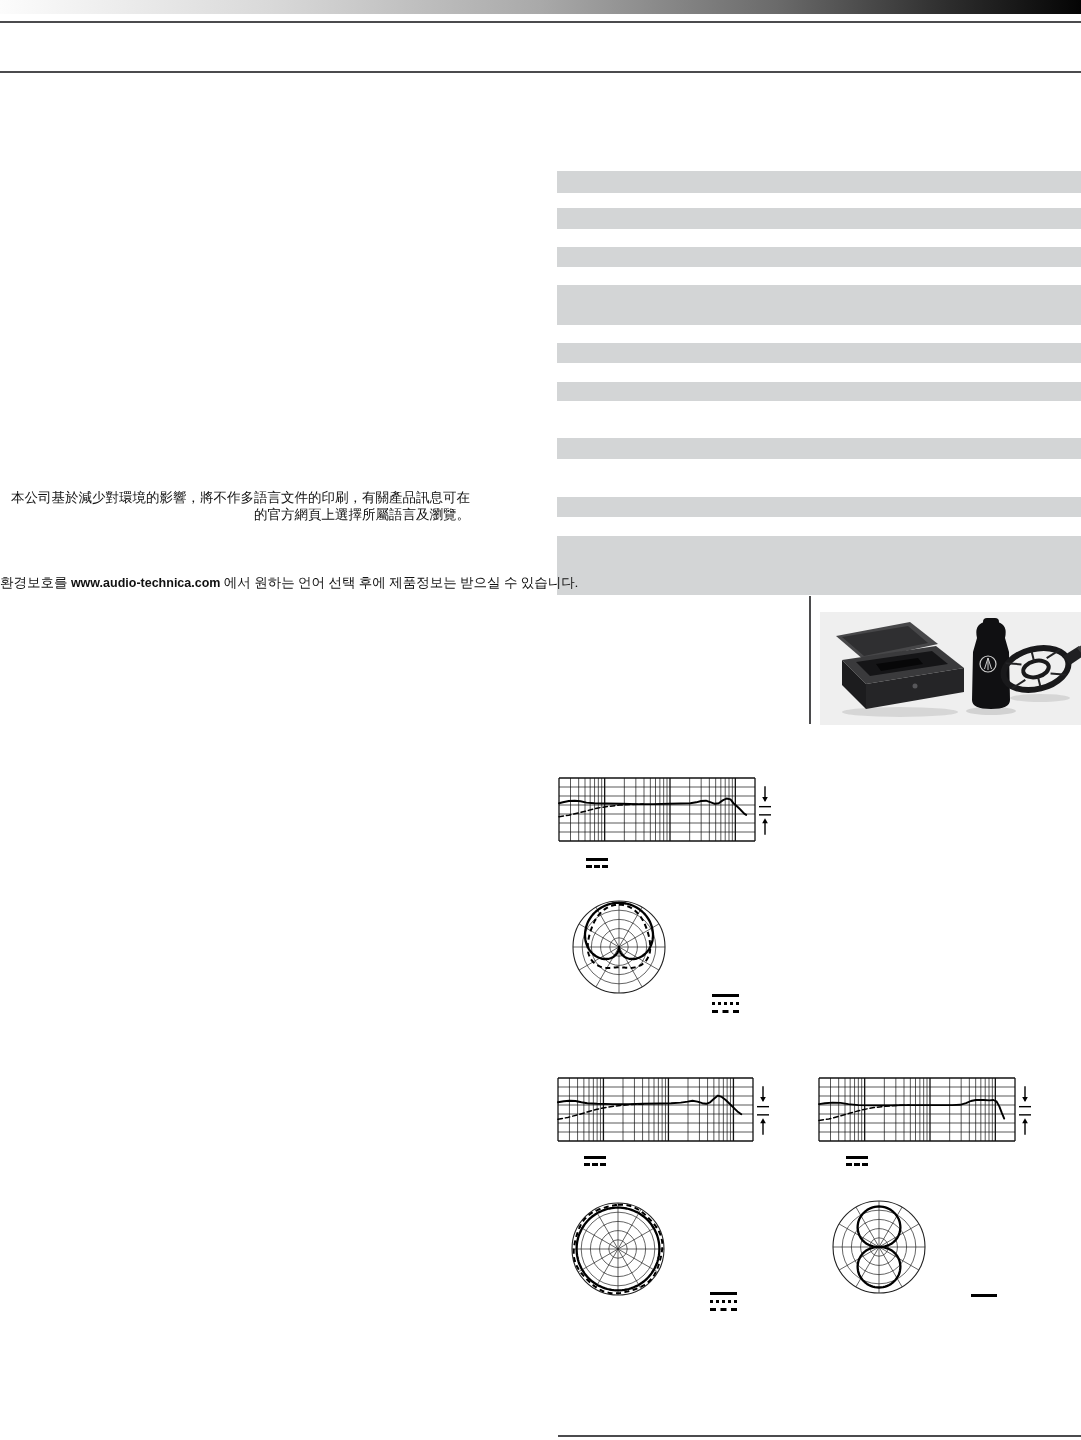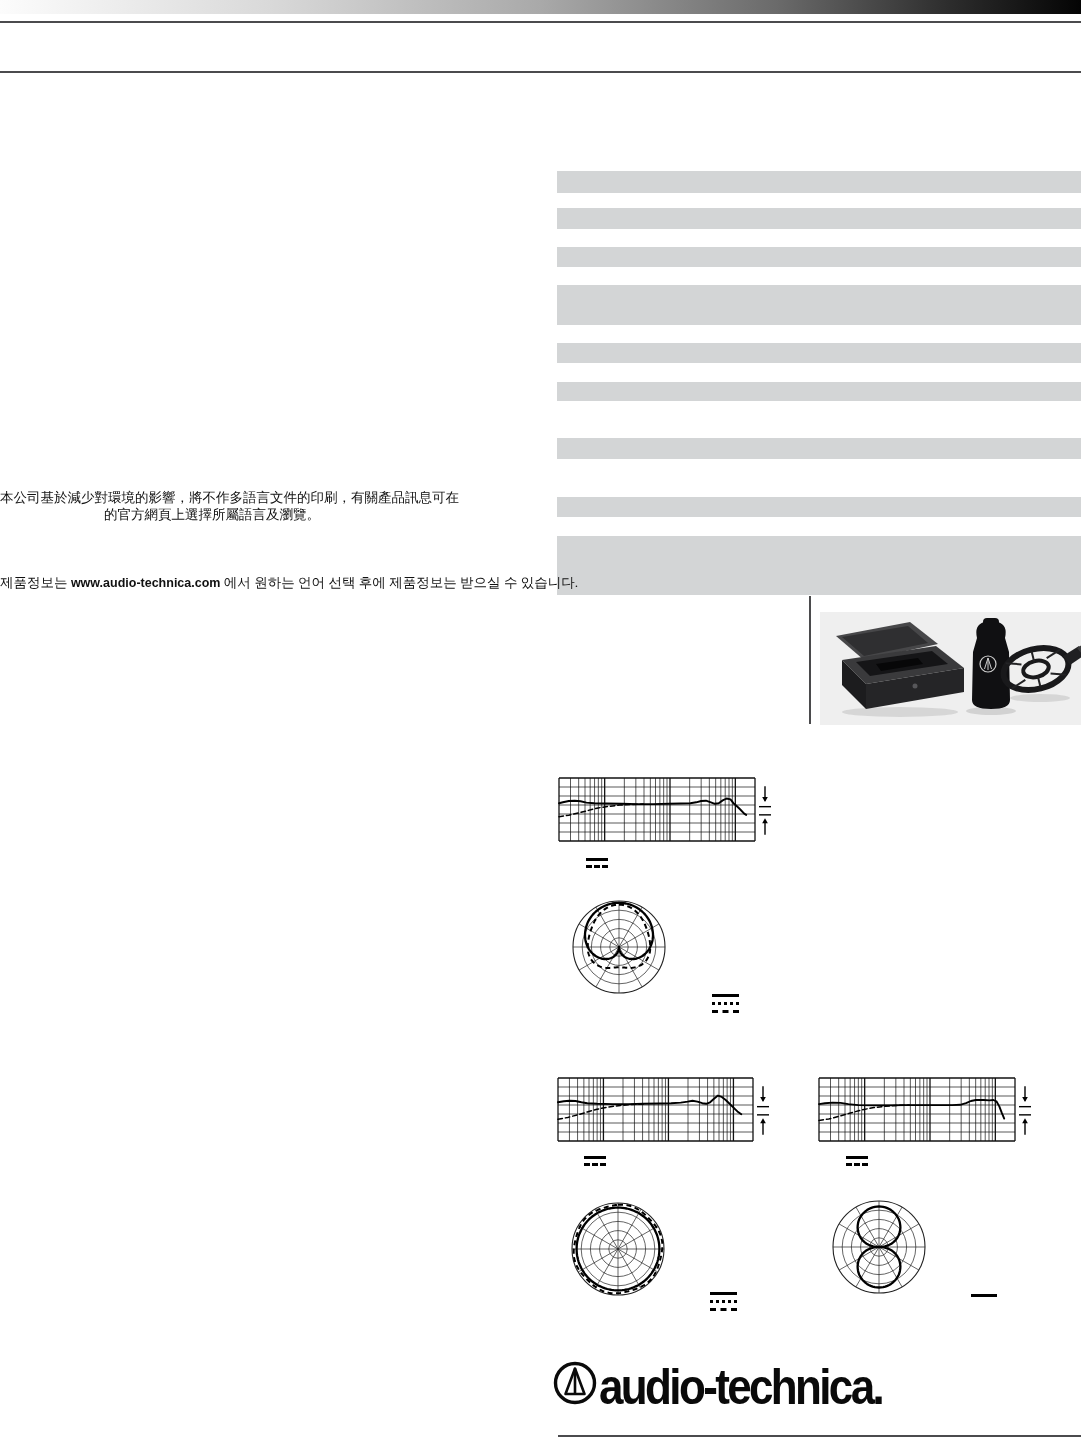--- a/index.html
+++ b/index.html
@@ -1,18 +1,18 @@
 <!DOCTYPE html>
 <html><head>
 <meta charset="utf-8">
 <style>
   html,body{margin:0;padding:0;background:#ffffff;}
   #stage{position:relative;width:1081px;height:1440px;background:#fff;overflow:hidden;
          font-family:"Liberation Serif",serif;color:#111;}
-  .abs{position:absolute;}
+  .abs{position:absolute;text-align:right;}
   .gradient-bar{left:0;top:0;width:1081px;height:14px;
     background:linear-gradient(to right,#fcfcfc 0%,#d9d9d9 25%,#a9a9a9 50%,#6a6a6a 72%,#2c2c2c 88%,#040404 100%);}
   .rule{left:0;width:1081px;height:2px;background:#4b4b4d;}
   .rule1{top:21px;} .rule2{top:71px;}
   .spec-bar{position:absolute;left:557px;width:524px;background:#d3d5d6;}
   .cn-block{left:0;top:489px;width:470px;font-size:13.5px;line-height:17px;white-space:nowrap;}
   .cn-l2{padding-left:104px;}
   .kr-block{left:0;top:575px;width:540px;font-size:13.5px;line-height:16px;white-space:nowrap;}
   .kr-url{font-family:"Liberation Sans",sans-serif;font-weight:bold;font-size:12.5px;margin-top:38px;}
   .vdivider{left:809px;top:596px;width:2px;height:128px;background:#4b4b4d;}
@@ -46,21 +46,21 @@
       <div class="spec-bar" style="top: 497px; height: 20px; background: rgb(211, 213, 214);"></div>
       <div class="spec-bar" style="top: 536px; height: 59px; background: rgb(211, 213, 214);"></div>
     </div>
 
   <div class="abs cn-block">
     <div>本公司基於減少對環境的影響，將不作多語言文件的印刷，有關產品訊息可在</div>
     <div class="cn-l2">的官方網頁上選擇所屬語言及瀏覽。</div>
   </div>
 
   <div class="abs kr-block">
-    <div><span>제품정보는 </span><span class="kr-url">www.audio-technica.com</span><span> 에서 원하는 언어 선택 후에 제품정보는 받으실 수 있습니다.</span></div>
+    <div><span>환경보호를 </span><span class="kr-url">www.audio-technica.com</span><span> 에서 원하는 언어 선택 후에 제품정보는 받으실 수 있습니다.</span></div>
   </div>
 
   <div class="abs vdivider"></div>
 
   <div class="abs photo">
     <svg width="261" height="113" viewBox="0 0 261 113">
       <g>
         <ellipse cx="80" cy="100" rx="58" ry="5" fill="rgba(0,0,0,0.10)"></ellipse>
         <polygon points="16,24 90,10 118,32 44,48" fill="#474749"></polygon>
         <polygon points="22,25 88,14 108,31 44,44" fill="#2f2f31"></polygon>
@@ -283,28 +283,20 @@
           <line x1="23.0" y1="-39.8" x2="-23.0" y2="39.8" stroke="#222" stroke-width="0.7"></line>
           <line x1="39.8" y1="-23.0" x2="-39.8" y2="23.0" stroke="#222" stroke-width="0.7"></line>
           <line x1="46.0" y1="-0.0" x2="-46.0" y2="0.0" stroke="#222" stroke-width="0.7"></line>
           <line x1="39.8" y1="23.0" x2="-39.8" y2="-23.0" stroke="#222" stroke-width="0.7"></line>
           <line x1="23.0" y1="39.8" x2="-23.0" y2="-39.8" stroke="#222" stroke-width="0.7"></line>
           <path d="M0.0,-40.5L2.1,-40.4L4.2,-40.1L6.3,-39.6L8.3,-38.9L10.2,-38.0L12.0,-36.9L13.7,-35.6L15.2,-34.2L16.7,-32.7L17.9,-31.0L19.0,-29.2L19.9,-27.4L20.6,-25.4L21.0,-23.4L21.3,-21.3L21.4,-19.3L21.2,-17.2L20.8,-15.1L20.3,-13.2L19.4,-11.2L18.4,-9.4L17.2,-7.7L15.8,-6.1L14.2,-4.6L12.4,-3.3L10.4,-2.2L8.3,-1.3L5.9,-0.6L3.3,-0.2L0.0,-0.0L3.3,0.2L5.9,0.6L8.3,1.3L10.4,2.2L12.4,3.3L14.2,4.6L15.8,6.1L17.2,7.7L18.4,9.4L19.4,11.2L20.3,13.2L20.8,15.1L21.2,17.2L21.4,19.3L21.3,21.3L21.0,23.4L20.6,25.4L19.9,27.4L19.0,29.2L17.9,31.0L16.7,32.7L15.2,34.2L13.7,35.6L12.0,36.9L10.2,38.0L8.3,38.9L6.3,39.6L4.2,40.1L2.1,40.4L0.0,40.5L-2.1,40.4L-4.2,40.1L-6.3,39.6L-8.3,38.9L-10.2,38.0L-12.0,36.9L-13.7,35.6L-15.2,34.2L-16.7,32.7L-17.9,31.0L-19.0,29.2L-19.9,27.4L-20.6,25.4L-21.0,23.4L-21.3,21.3L-21.4,19.3L-21.2,17.2L-20.8,15.1L-20.3,13.2L-19.4,11.2L-18.4,9.4L-17.2,7.7L-15.8,6.1L-14.2,4.6L-12.4,3.3L-10.4,2.2L-8.3,1.3L-5.9,0.6L-3.3,0.2L-0.0,0.0L-3.3,-0.2L-5.9,-0.6L-8.3,-1.3L-10.4,-2.2L-12.4,-3.3L-14.2,-4.6L-15.8,-6.1L-17.2,-7.7L-18.4,-9.4L-19.4,-11.2L-20.3,-13.2L-20.8,-15.1L-21.2,-17.2L-21.4,-19.3L-21.3,-21.3L-21.0,-23.4L-20.6,-25.4L-19.9,-27.4L-19.0,-29.2L-17.9,-31.0L-16.7,-32.7L-15.2,-34.2L-13.7,-35.6L-12.0,-36.9L-10.2,-38.0L-8.3,-38.9L-6.3,-39.6L-4.2,-40.1L-2.1,-40.4L-0.0,-40.5Z" fill="none" stroke="#000" stroke-width="2.3" stroke-dasharray="none" stroke-linejoin="round"></path>
         </g>
       </svg>
     </div>
 
-  <div class="abs logo-area">
-    <svg class="logo-mark" width="44" height="46" viewBox="0 0 44 46">
-      <circle cx="22" cy="23" r="19.5" fill="none" stroke="#0a0a0a" stroke-width="3.4"></circle>
-      <polygon points="22,8.5 12.5,34 31.5,34" fill="none" stroke="#0a0a0a" stroke-width="2.6" stroke-linejoin="round"></polygon>
-      <line x1="22" y1="8.5" x2="22" y2="34" stroke="#0a0a0a" stroke-width="2.6"></line>
-    </svg>
-    <div class="wordmark">audio-technica.</div>
-  </div>
 
   <div class="abs bottom-rule"></div>
 
 <div class="legend" style="left: 586px; top: 858px;">
       <div class="sw" style="width: 22px; margin-bottom: 4px; border-top: 3px solid rgb(0, 0, 0);"></div>
       <div class="sw" style="width: 22px; margin-bottom: 4px; border-top: 3px dashed rgb(0, 0, 0);"></div>
     </div>
     <div class="legend" style="left: 584px; top: 1156px;">
       <div class="sw" style="width: 22px; margin-bottom: 4px; border-top: 3px solid rgb(0, 0, 0);"></div>
       <div class="sw" style="width: 22px; margin-bottom: 4px; border-top: 3px dashed rgb(0, 0, 0);"></div>

